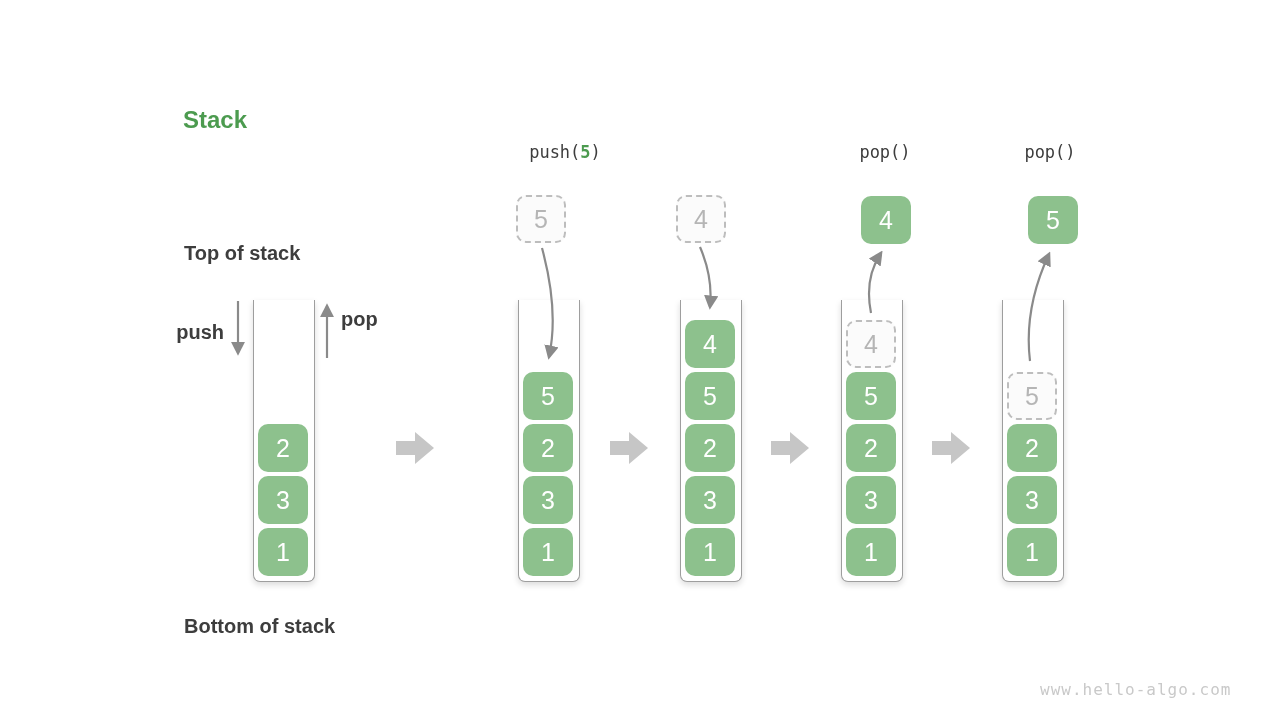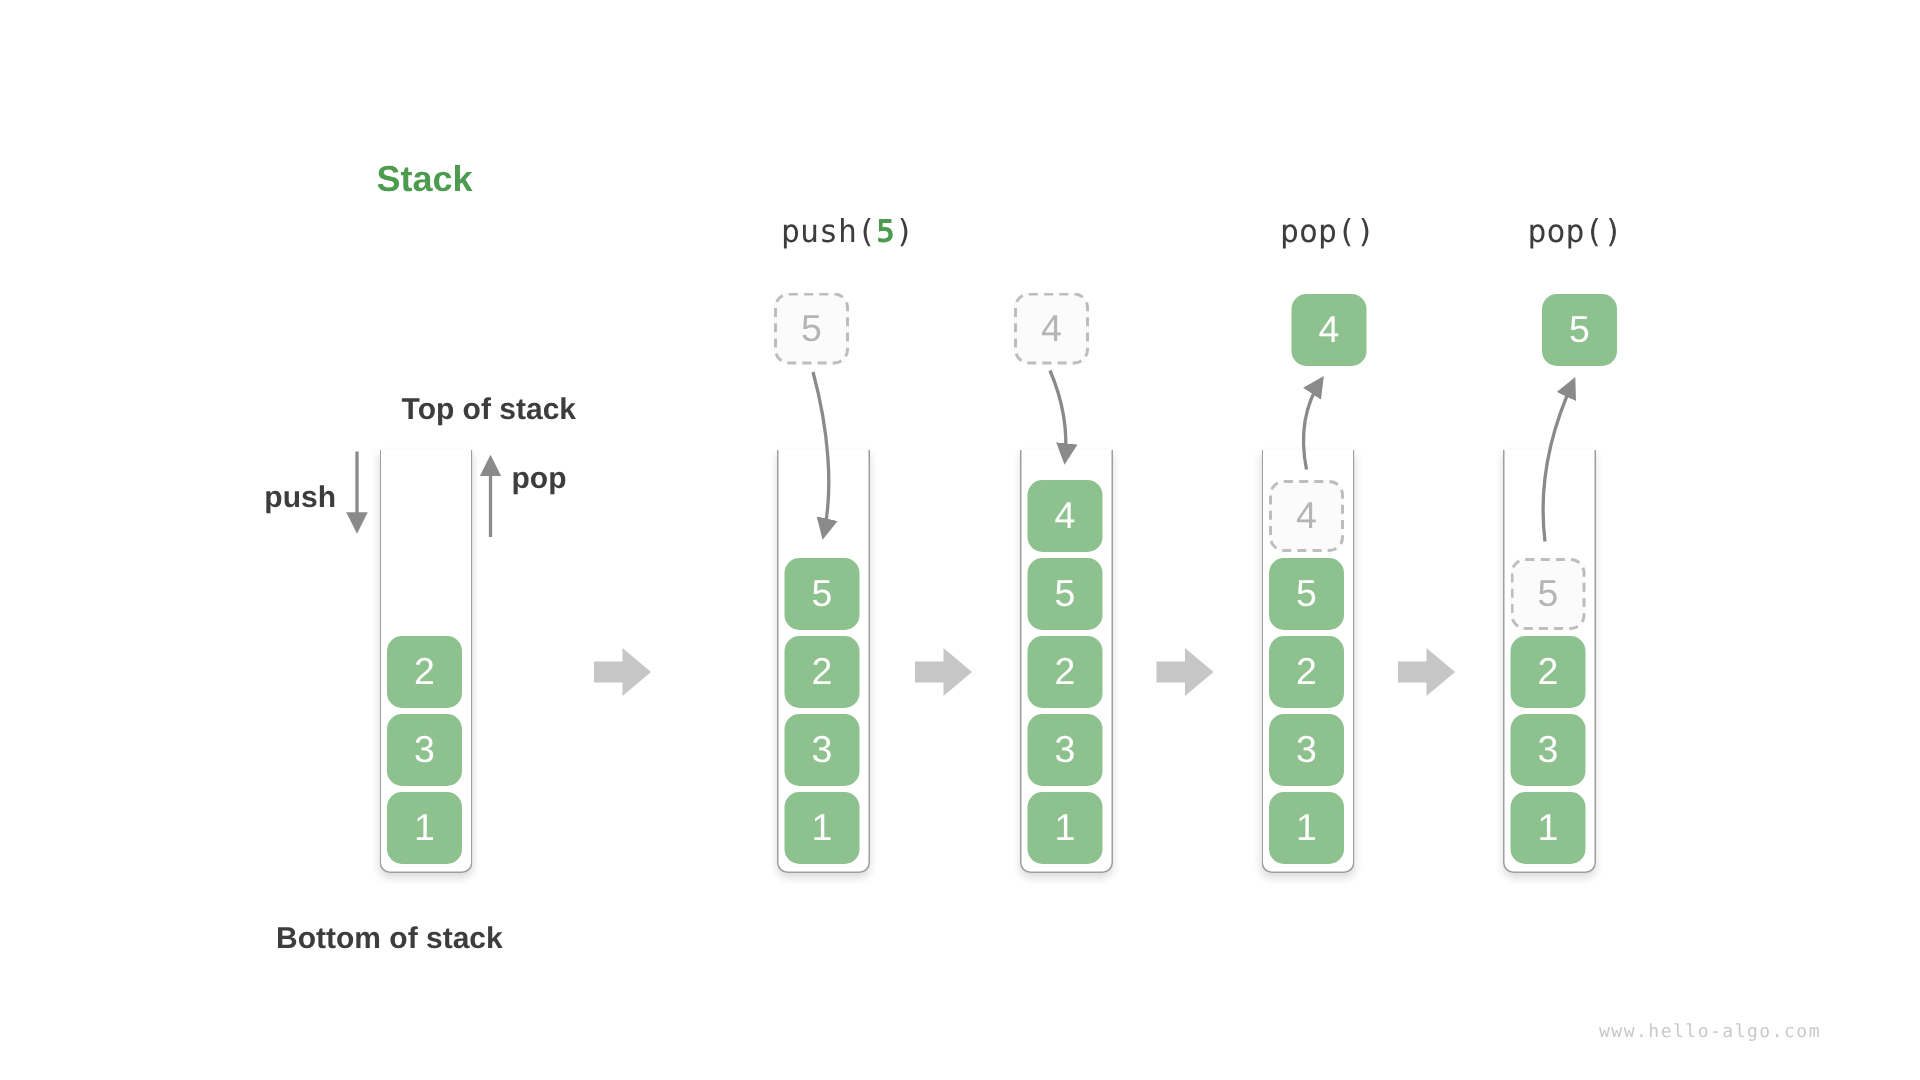--- a/index.html
+++ b/index.html
@@ -1,33 +1,33 @@
 <!DOCTYPE html>
 <html style="--box-green: #8dc18d; --accent-green: #4c9b4f; --text-dark: #3d3d3d; --arrow-gray: #8a8a8a; --block-arrow-gray: #c6c6c6; --ghost-border: #bdbdbd; --ghost-text: #b5b5b5; --wall-gray: #9e9e9e; --watermark-gray: #c9c9c9;"><head>
 <meta charset="utf-8">
 <style>
   html,body{margin:0;padding:0;background:#ffffff;}
   .canvas{
     position:relative;width:1280px;height:720px;background:#ffffff;
     font-family:"Liberation Sans",sans-serif;overflow:hidden;
   }
   .title{
-    position:absolute;left:183px;top:106px;width:200px;text-align:center;
+    position:absolute;left:183px;top:106px;width:200px;text-align:left;
     font-size:24px;font-weight:bold;color:var(--accent-green,#4c9b4f);
   }
   .biglabel{
     position:absolute;font-size:20px;font-weight:bold;color:var(--text-dark,#3d3d3d);
   }
-  .top-label{left:184px;top:262px;width:200px;text-align:right;}
+  .top-label{left:184px;top:242px;width:200px;text-align:left;}
   .bottom-label{left:184px;top:615px;width:200px;}
   .push-label{left:150px;top:321px;width:74px;text-align:right;}
   .pop-label{left:341px;top:308px;width:74px;text-align:left;}
   .op{
     position:absolute;top:142px;width:200px;text-align:center;
-    font-family:"DejaVu Sans Mono",monospace;font-size:21px;color:var(--text-dark,#3d3d3d);
+    font-family:"DejaVu Sans Mono",monospace;font-size:17px;color:var(--text-dark,#3d3d3d);
   }
   .op .arg{color:var(--accent-green,#4c9b4f);font-weight:bold;}
   .container{
     position:absolute;top:300px;width:60px;height:281px;background:#ffffff;
     border-left:1.5px solid var(--wall-gray,#9e9e9e);
     border-right:1.5px solid var(--wall-gray,#9e9e9e);
     border-bottom:1.5px solid var(--wall-gray,#9e9e9e);
     border-radius:0 0 7px 7px;
     box-shadow:0 3px 6px rgba(0,0,0,0.14);
   }
@@ -40,22 +40,22 @@
     background:#fbfbfb;
     border:2px dashed var(--ghost-border,#bdbdbd);
     color:var(--ghost-text,#b5b5b5);
     width:46px;height:44px;line-height:44px;
   }
   .overlay{position:absolute;left:0;top:0;width:1280px;height:720px;pointer-events:none;}
   .thin-arrow{stroke:var(--arrow-gray,#8a8a8a);stroke-width:2.2;fill:none;}
   .arrow-head{fill:var(--arrow-gray,#8a8a8a);}
   .block-arrow{fill:var(--block-arrow-gray,#c6c6c6);}
   .watermark{
-    position:absolute;left:1040px;top:680px;width:200px;text-align:center;
-    font-family:"DejaVu Sans Mono",monospace;font-size:12px;
+    position:absolute;left:1040px;top:680px;width:200px;text-align:left;
+    font-family:"DejaVu Sans Mono",monospace;font-size:16px;
     color:var(--watermark-gray,#c9c9c9);letter-spacing:1px;
   }
 </style>
 </head>
 <body>
 
 <div class="canvas">
 
   <div class="title">Stack</div>
   <div class="biglabel top-label">Top of stack</div>

